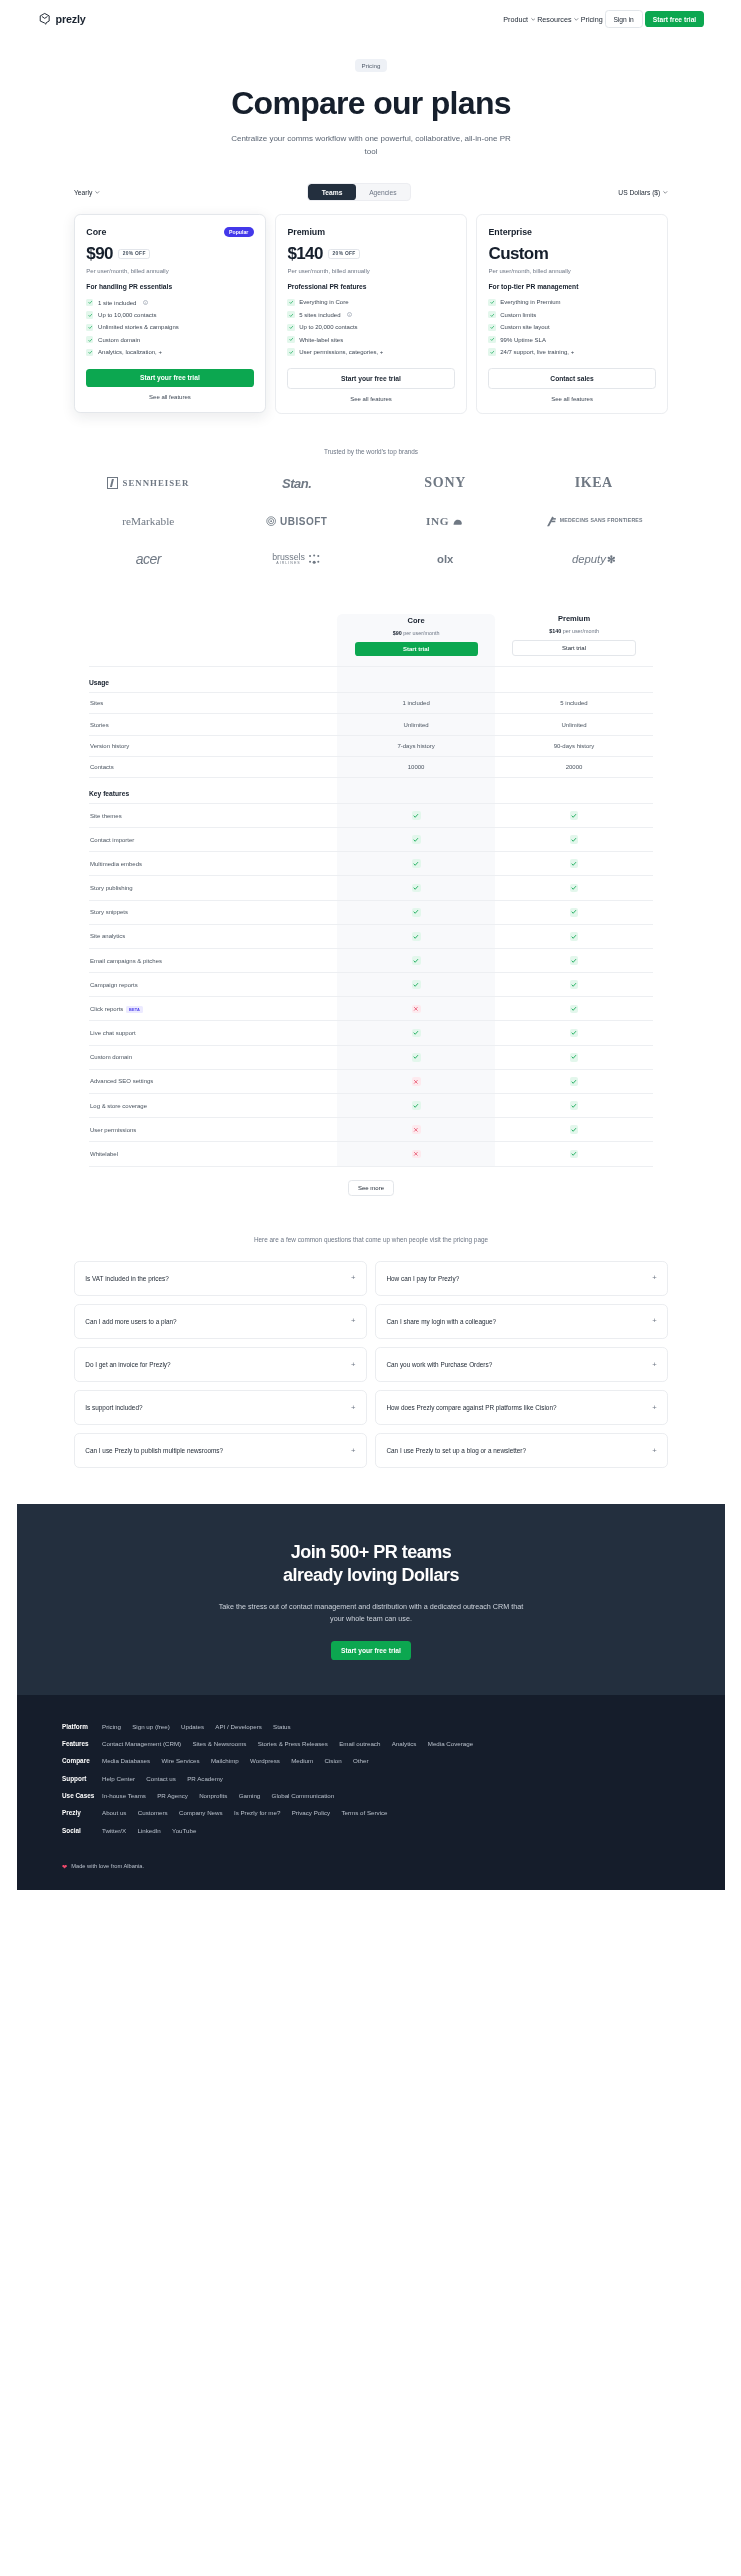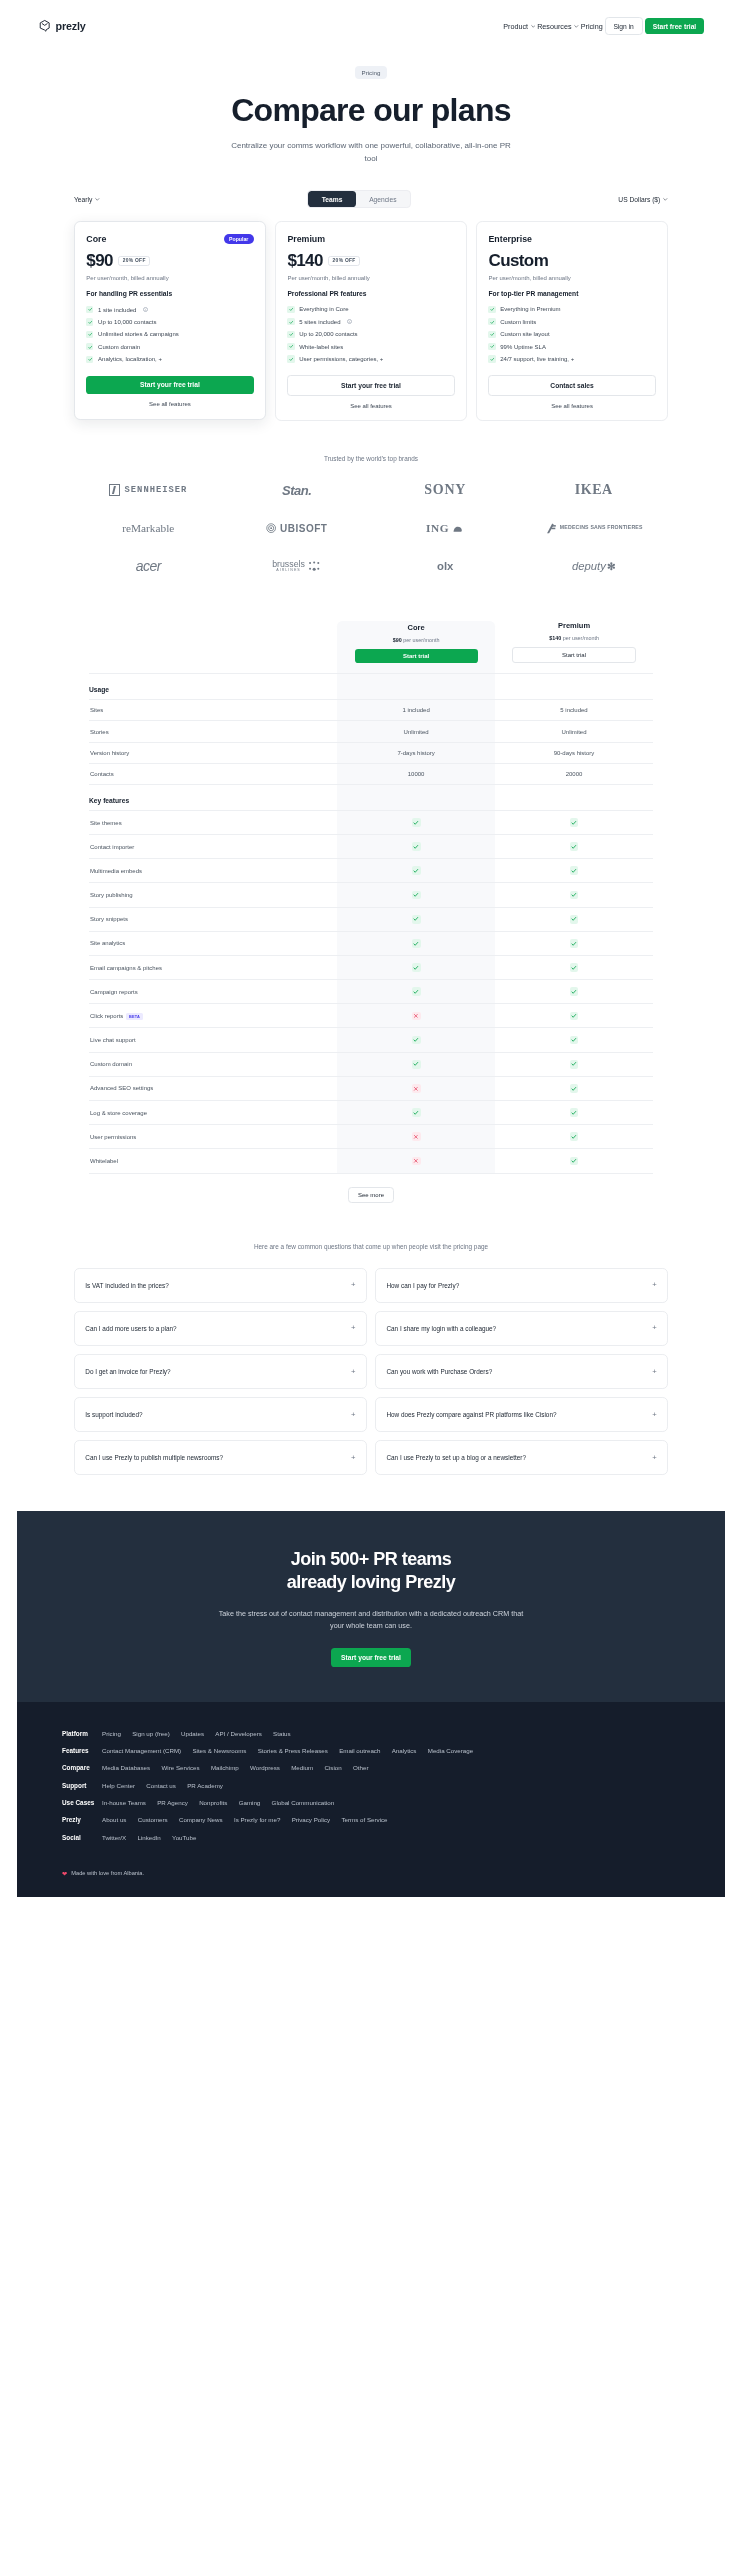--- a/index.html
+++ b/index.html
@@ -3,21 +3,21 @@
 <meta charset="utf-8">
 <style>
   * { box-sizing: border-box; margin: 0; padding: 0; }
   html, body { width: 742px; }
   body {
     font-family: "Liberation Sans", sans-serif;
     background: #ffffff;
     color: #1b2430;
     -webkit-font-smoothing: antialiased;
   }
-  .wrap { width: 708px; margin: 7px auto; }
+  .wrap { width: 708px; margin: 0 auto; }
   .container { width: 618px; margin: 0 auto; }
 
   
   .nav {
     height: 38px; display: flex; align-items: center;
     padding: 0 20.6px; background: #fff;
   }
   .brand { display: flex; align-items: center; gap: 4.6px; }
   .brand-logo { width: 13.4px; height: 13.4px; display: block; }
   .brand-name { font-size: 10.8px; font-weight: 700; letter-spacing: -0.2px; color: #1b2430; }
@@ -134,21 +134,21 @@
   .logo-grid {
     display: grid; grid-template-columns: repeat(4, 1fr);
     gap: 17.5px 0; margin-top: 17.5px; padding: 0 57px;
     align-items: center; justify-items: center;
   }
   .logo-cell {
     color: #5c6673; font-weight: 700; opacity: .88;
     display: flex; align-items: center; justify-content: center;
     height: 20.6px;
   }
-  .lg-sennheiser { font-size: 8.8px; letter-spacing: 1px; font-family: Liberation Mono, monospace; }
+  .lg-sennheiser { font-size: 8.8px; letter-spacing: 1px; font-family: Liberation Serif, serif; }
   .lg-sq { width: 11.3px; height: 11.3px; border: 1.3px solid #5c6673; margin-right: 4.1px; display:inline-block; position: relative; }
   .lg-sq::after { content:""; position:absolute; left:3.1px; top:0.5px; width:2.1px; height:7.7px; background:#5c6673; transform: skewX(-14deg); }
   .lg-stan { font-size: 13px; font-style: italic; letter-spacing: -0.5px; }
   .lg-sony { font-size: 14px; font-family: "Liberation Serif", serif; letter-spacing: 0.8px; }
   .lg-ikea { font-size: 14px; font-family: "Liberation Serif", serif; letter-spacing: 0.5px; }
   .lg-remark { font-size: 11.3px; font-family: Liberation Serif, serif; font-weight: 400; }
   .lg-ubi { font-size: 10px; letter-spacing: 0.5px; }
   .lg-ing { font-size: 11.3px; font-family: "Liberation Serif", serif; letter-spacing: 0.5px; }
   .lg-msf { font-size: 5.2px; letter-spacing: 0.2px; text-align: center; line-height: 1.15; }
   .lg-acer { font-size: 14px; font-weight: 400; font-style: italic; letter-spacing: -0.5px; }
@@ -829,21 +829,21 @@
         <div class="faq-item">
           <span class="faq-q">Can I use Prezly to set up a blog or a newsletter?</span>
           <span class="faq-plus">+</span>
         </div>
       </div>
   </div>
 
   <div class="dark-cta">
     <h2>
       <span>Join 500+ PR teams</span><br>
-      <span>already loving Prezly</span>
+      <span>already loving Dollars</span>
     </h2>
     <p>Take the stress out of contact management and distribution with a dedicated outreach CRM that your whole team can use.</p>
     <button class="btn-trial">Start your free trial</button>
   </div>
 
   <div class="footer">
     <div class="container">
       <div id="footer-rows">
           <div class="f-row">
             <span class="f-head">Platform</span>

